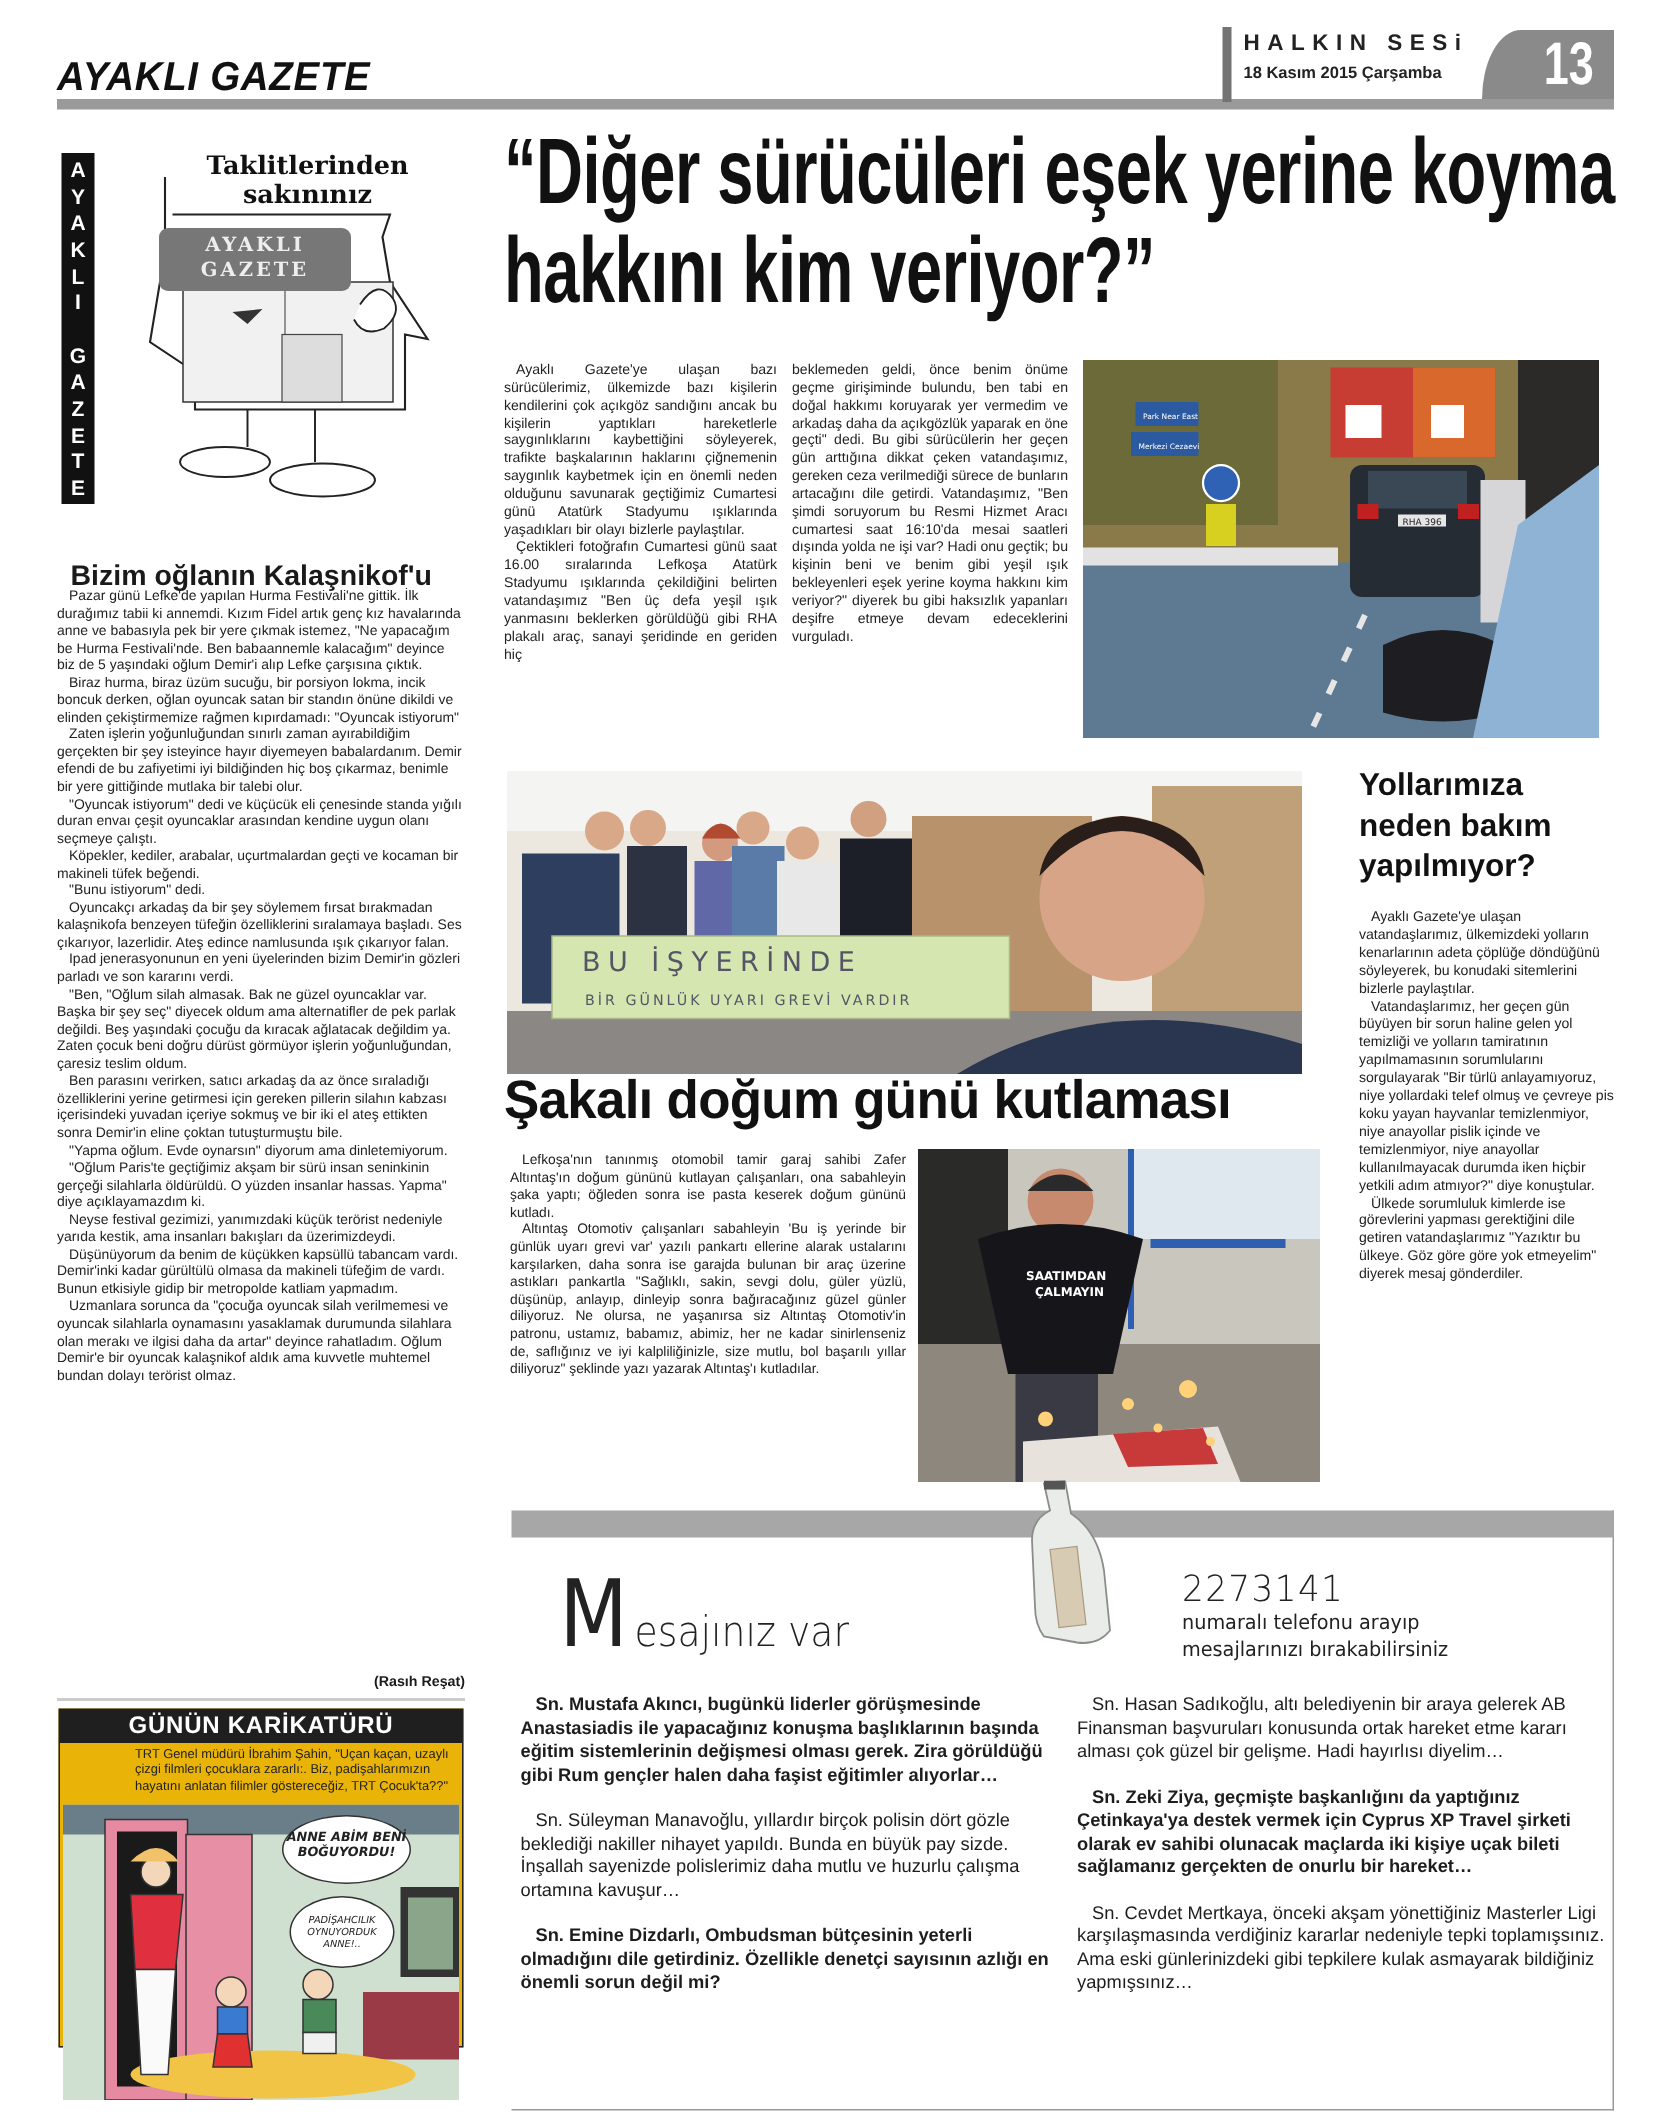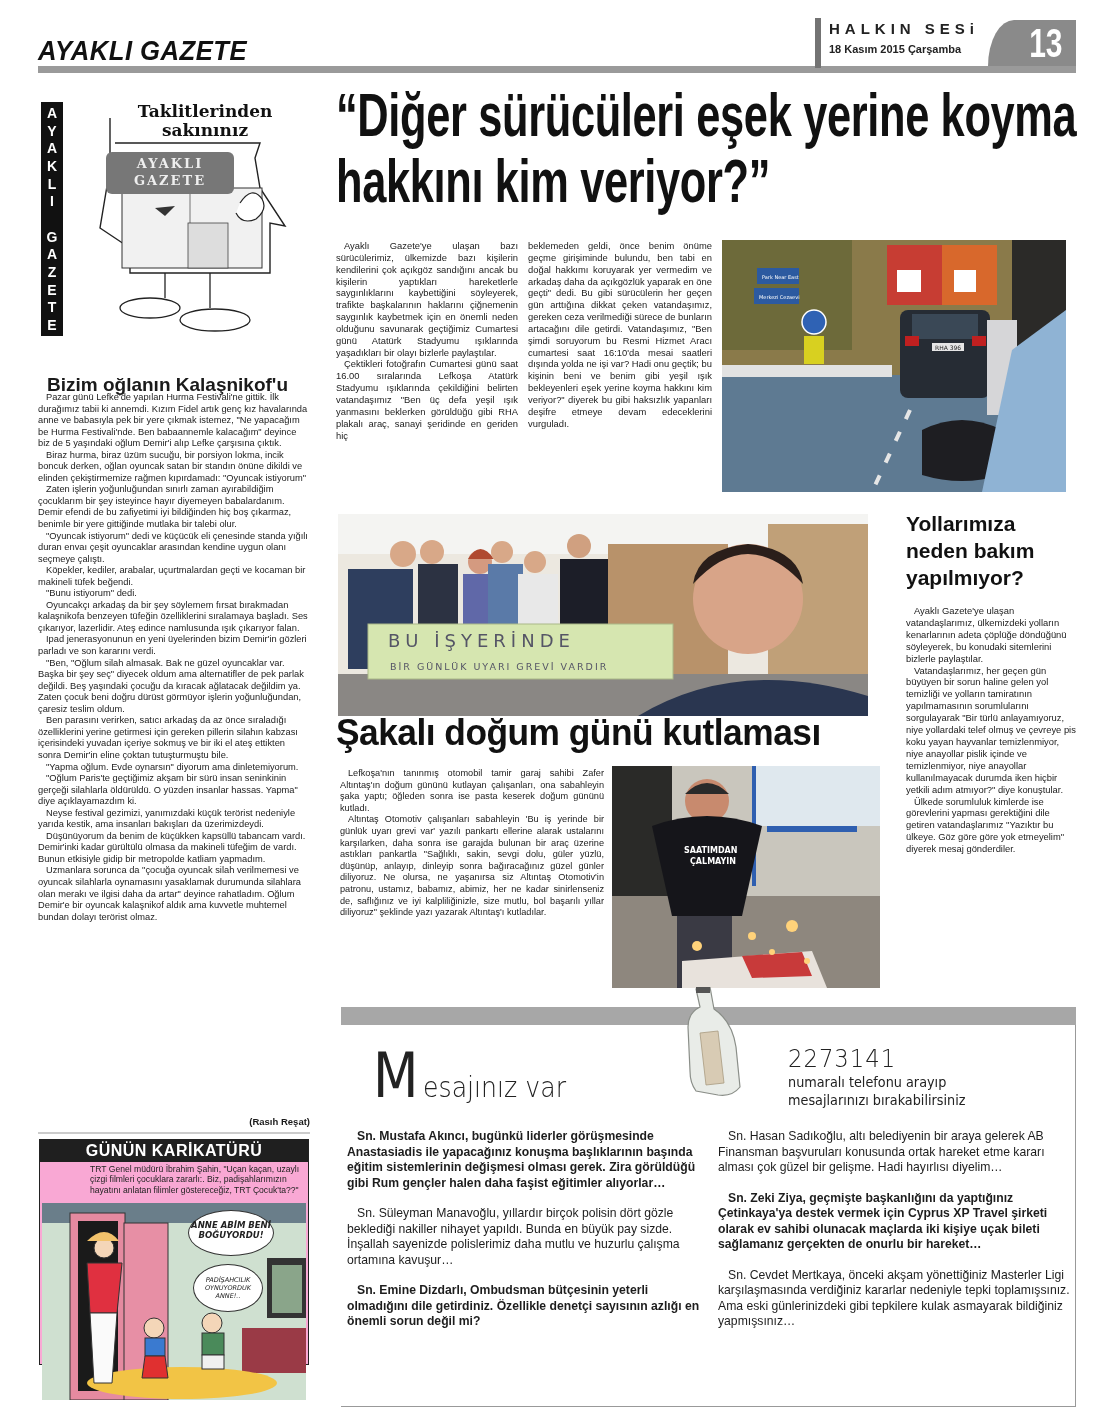--- a/index.html
+++ b/index.html
@@ -38,21 +38,21 @@
   .logo-paper-title { position: absolute; left: 106px; top: 152px; width: 128px; height: 42px; border-radius: 6px;
     background: #777; color: #eee; font-family: "DejaVu Serif", serif; font-weight: 700; font-size: 13px; line-height: 17px;
     text-align: center; padding-top: 3px; letter-spacing: 2px; }
 
   .article-title-left { position: absolute; left: 47px; top: 358px; font-size: 19px; font-weight: 700; color: #1a1a1a; white-space: nowrap; margin-top: 16px; }
   .left-body { position: absolute; left: 38px; top: 392px; width: 272px; font-size: 9.3px; line-height: 11.55px; color: #222; }
   .left-body p { text-indent: 8px; }
   .byline { position: absolute; left: 38px; top: 1116px; width: 272px; text-align: right; font-size: 9.5px; font-weight: 700; }
   .left-divider { position: absolute; left: 38px; top: 1132px; width: 272px; height: 2px; background: #ccc; }
 
-  .cartoon-box { position: absolute; left: 39px; top: 1139px; width: 270px; height: 226px; border: 1.5px solid #222; background: #f9a8d4; }
+  .cartoon-box { position: absolute; left: 39px; top: 1139px; width: 270px; height: 226px; border: 1.5px solid #222; background: #eab308; }
   .cartoon-header { height: 22px; background: #1f1f1f; color: #fff; font-size: 16px; font-weight: 700; text-align: center; line-height: 22px; letter-spacing: 0.5px; }
   .cartoon-caption { padding: 2px 5px; font-size: 8.6px; line-height: 10.4px; color: #222; margin-left: 45px; }
   .cartoon-img { position: absolute; left: 2px; top: 63px; width: 264px; height: 197px; }
   .bubble { position: absolute; background: #fff; border: 1px solid #333; border-radius: 50%; text-align: center;
     font-family: "DejaVu Sans", sans-serif; font-style: italic; font-weight: 700; color: #222; }
 
   
   .headline {
     position: absolute; left: 336px; top: 82px; width: 745px;
     font-family: "Liberation Sans", sans-serif; font-weight: 900; font-size: 62px; line-height: 66px;
@@ -137,21 +137,21 @@
 </div>
 <div class="logo-paper-title">
   <div>AYAKLI</div>
   <div>GAZETE</div>
 </div>
 
 <h2 class="article-title-left">Bizim oğlanın Kalaşnikof'u</h2>
 <div class="left-body">
   <p>Pazar günü Lefke'de yapılan Hurma Festivali'ne gittik. İlk durağımız tabii ki annemdi. Kızım Fidel artık genç kız havalarında anne ve babasıyla pek bir yere çıkmak istemez, "Ne yapacağım be Hurma Festivali'nde. Ben babaannemle kalacağım" deyince biz de 5 yaşındaki oğlum Demir'i alıp Lefke çarşısına çıktık.</p>
   <p>Biraz hurma, biraz üzüm sucuğu, bir porsiyon lokma, incik boncuk derken, oğlan oyuncak satan bir standın önüne dikildi ve elinden çekiştirmemize rağmen kıpırdamadı: "Oyuncak istiyorum"</p>
-  <p>Zaten işlerin yoğunluğundan sınırlı zaman ayırabildiğim çocuklarım bir şey isteyince hayır diyemeyen babalardanım. Demir efendi de bu zafiyetimi iyi bildiğinden hiç boş çıkarmaz, benimle bir yere gittiğinde mutlaka bir talebi olur.</p>
+  <p>Zaten işlerin yoğunluğundan sınırlı zaman ayırabildiğim gerçekten bir şey isteyince hayır diyemeyen babalardanım. Demir efendi de bu zafiyetimi iyi bildiğinden hiç boş çıkarmaz, benimle bir yere gittiğinde mutlaka bir talebi olur.</p>
   <p>"Oyuncak istiyorum" dedi ve küçücük eli çenesinde standa yığılı duran envaı çeşit oyuncaklar arasından kendine uygun olanı seçmeye çalıştı.</p>
   <p>Köpekler, kediler, arabalar, uçurtmalardan geçti ve kocaman bir makineli tüfek beğendi.</p>
   <p>"Bunu istiyorum" dedi.</p>
   <p>Oyuncakçı arkadaş da bir şey söylemem fırsat bırakmadan kalaşnikofa benzeyen tüfeğin özelliklerini sıralamaya başladı. Ses çıkarıyor, lazerlidir. Ateş edince namlusunda ışık çıkarıyor falan.</p>
   <p>Ipad jenerasyonunun en yeni üyelerinden bizim Demir'in gözleri parladı ve son kararını verdi.</p>
   <p>"Ben, "Oğlum silah almasak. Bak ne güzel oyuncaklar var. Başka bir şey seç" diyecek oldum ama alternatifler de pek parlak değildi. Beş yaşındaki çocuğu da kıracak ağlatacak değildim ya. Zaten çocuk beni doğru dürüst görmüyor işlerin yoğunluğundan, çaresiz teslim oldum.</p>
   <p>Ben parasını verirken, satıcı arkadaş da az önce sıraladığı özelliklerini yerine getirmesi için gereken pillerin silahın kabzası içerisindeki yuvadan içeriye sokmuş ve bir iki el ateş ettikten sonra Demir'in eline çoktan tutuşturmuştu bile.</p>
   <p>"Yapma oğlum. Evde oynarsın" diyorum ama dinletemiyorum.</p>
   <p>"Oğlum Paris'te geçtiğimiz akşam bir sürü insan seninkinin gerçeği silahlarla öldürüldü. O yüzden insanlar hassas. Yapma" diye açıklayamazdım ki.</p>
   <p>Neyse festival gezimizi, yanımızdaki küçük terörist nedeniyle yarıda kestik, ama insanları bakışları da üzerimizdeydi.</p>

